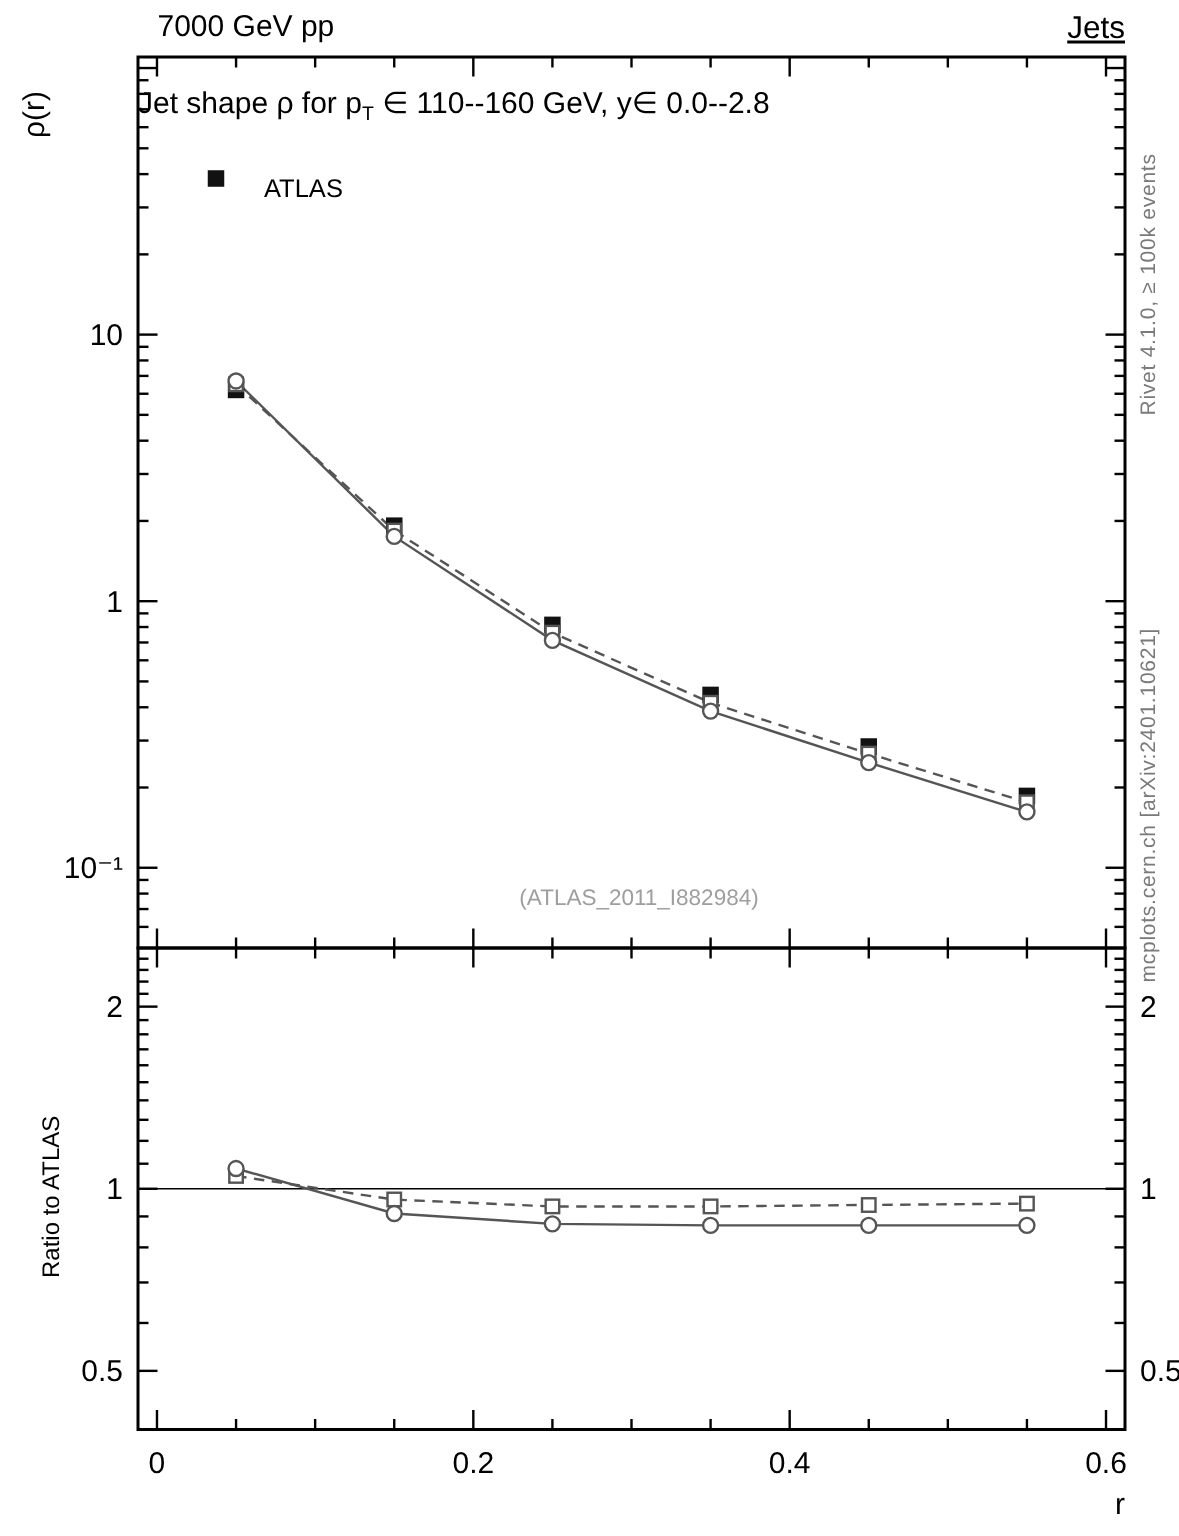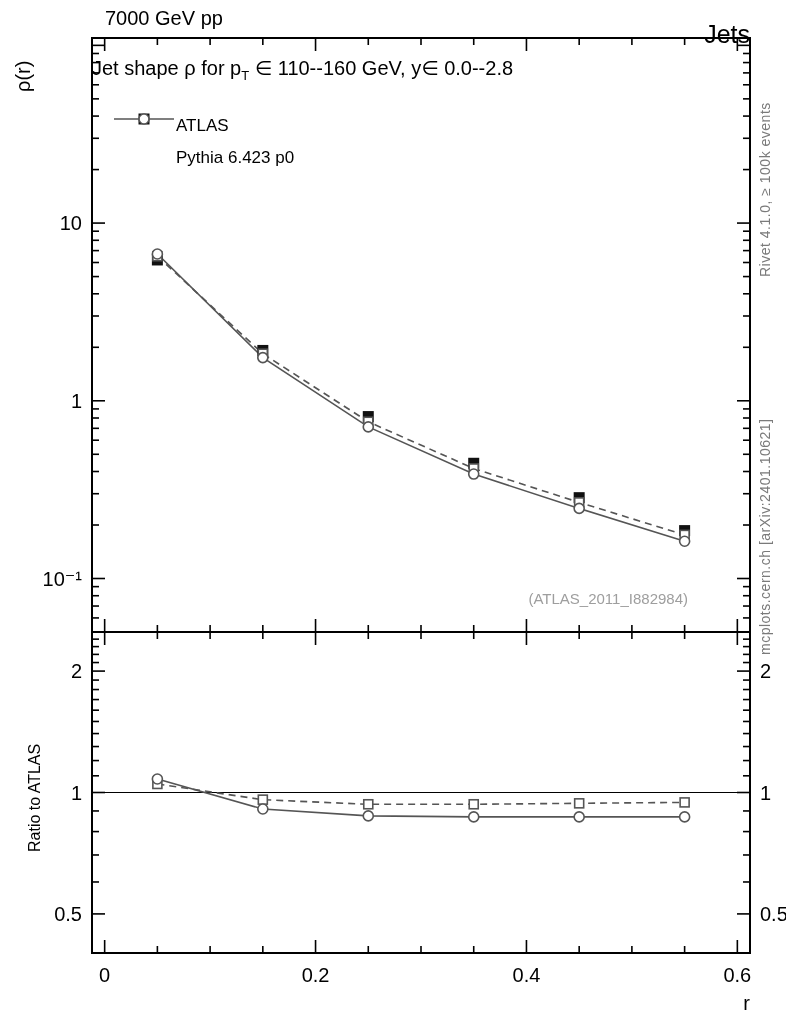--- a/index.html
+++ b/index.html
@@ -1,28 +1,28 @@
 <!DOCTYPE html>
 <html><head>
 <meta charset="utf-8">
 <style>
   html,body{margin:0;padding:0;background:#fff;}
   .stage{position:relative;width:786px;height:1024px;background:#fff;overflow:hidden;
          font-family:"Liberation Sans","DejaVu Sans",sans-serif;color:#000;}
   .stage svg{position:absolute;left:0;top:0;}
   .abs{position:absolute;white-space:nowrap;}
   .beam{left:105px;top:7px;font-size:20px;}
-  .jets{right:36px;top:20px;font-size:25px;}
+  .jets{right:36px;top:7px;font-size:21px;text-decoration:underline;}
   .title{left:92px;top:56px;width:610px;text-align:left;font-size:20px;}
   .title .sub{font-size:13px;position:relative;top:5px;}
   .legend{left:112px;top:110px;}
   .lrow{display:flex;align-items:center;height:32px;}
   .lmark{width:64px;height:18px;display:inline-block;}
   .ltext{margin-left:0;font-size:17px;}
-  .watermark{left:92px;top:590px;width:596px;text-align:right;font-size:15px;color:#9e9e9e;}
+  .watermark{left:92px;top:590px;width:596px;text-align:center;font-size:15px;color:#9e9e9e;padding-left:36px;}
   .rot{transform:rotate(-90deg);transform-origin:0 0;}
   .ylab-main{left:12px;top:92px;font-size:20px;}
   .ylab-ratio{left:26px;top:852px;font-size:16px;}
   .rtext{font-size:14px;color:#7a7a7a;letter-spacing:0.5px;}
   .rt1{left:757px;top:277px;}
   .rt2{left:757px;top:655px;}
   .xlab{right:36px;top:992px;font-size:20px;}
 </style>
 </head>
 <body>
@@ -273,29 +273,20 @@
 
   <div class="abs legend">
     <div class="lrow">
       <span class="lmark" id="lm0">
           <svg width="64" height="18">
             <rect x="26.5" y="3.5" width="11" height="11" fill="#111111"></rect>
           </svg>
         </span>
       <span class="ltext">ATLAS</span>
     </div>
-    <div class="lrow">
-      <span class="lmark" id="lm1">
-          <svg width="64" height="18">
-            <line x1="2" y1="9" x2="62" y2="9" stroke="#555555" stroke-width="1.6"></line>
-            <circle cx="32" cy="9" r="5" fill="#fff" stroke="#555555" stroke-width="1.6"></circle>
-          </svg>
-        </span>
-      <span class="ltext">Pythia 6.423 p0</span>
-    </div>
   </div>
 
   <div class="abs watermark">(ATLAS_2011_I882984)</div>
 
   <div class="abs rot rtext rt1">Rivet 4.1.0, ≥ 100k events</div>
   <div class="abs rot rtext rt2">mcplots.cern.ch [arXiv:2401.10621]</div>
 
   <div class="abs rot ylab-ratio">Ratio to ATLAS</div>
 
   <div class="abs xlab">r</div>

